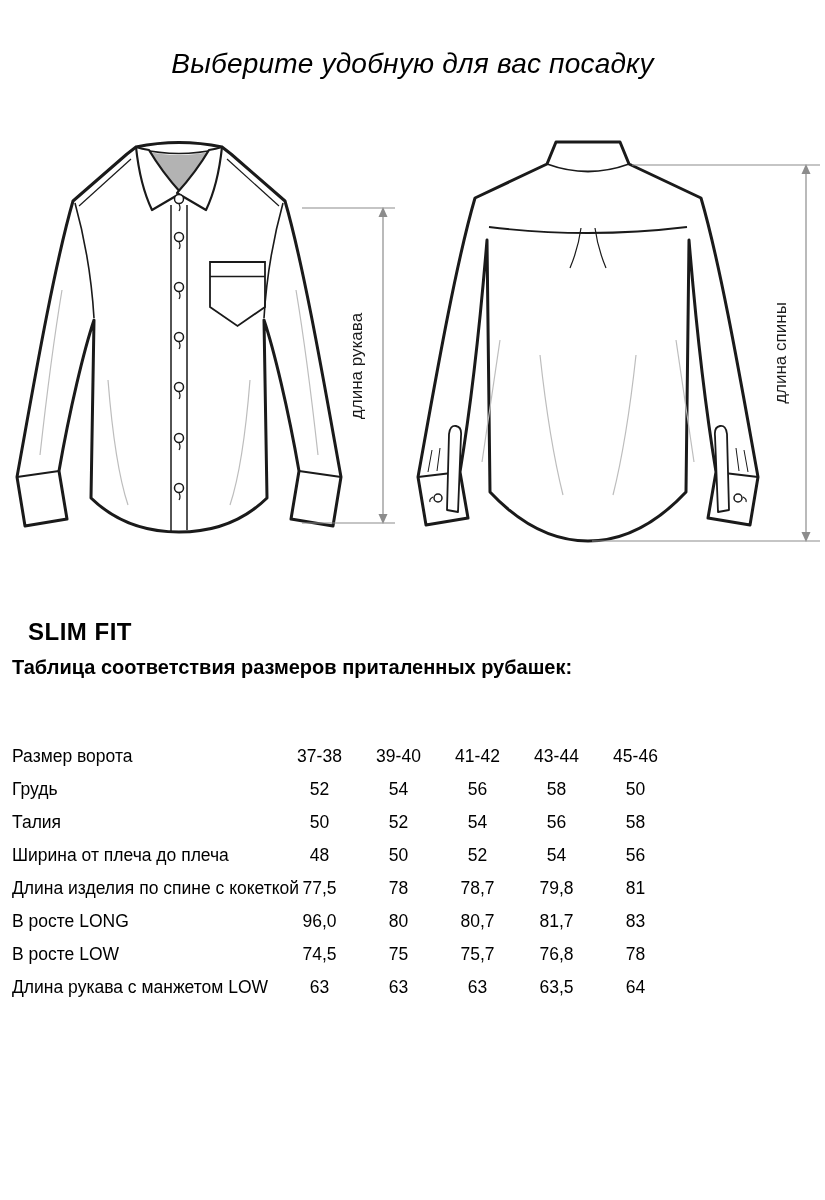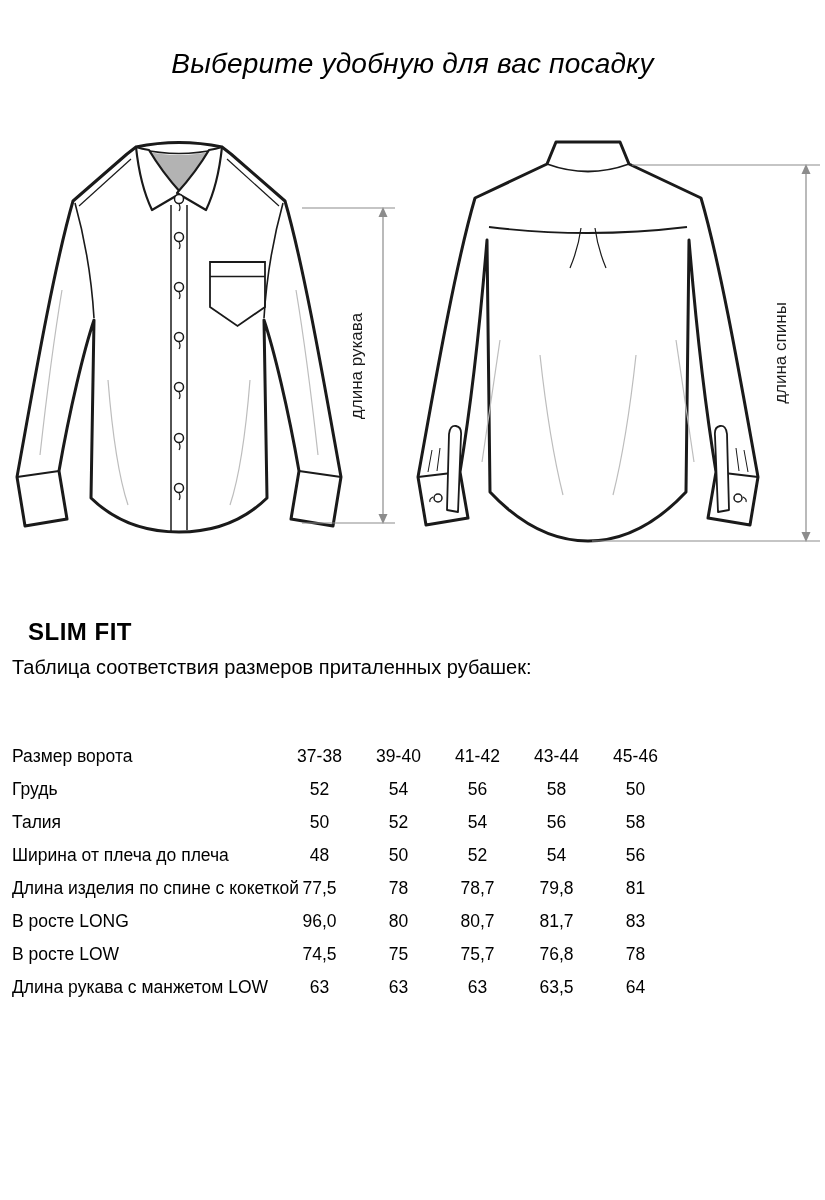--- a/index.html
+++ b/index.html
@@ -11,21 +11,21 @@
   .page-title{
     position:absolute;top:48px;left:0;width:825px;text-align:center;
     font-size:28px;font-weight:400;letter-spacing:0.2px;font-style:italic;
   }
   .figure-wrap{position:absolute;top:100px;left:0;width:825px;height:480px;}
   .fit-heading{
     position:absolute;top:618px;left:0;
     font-size:24px;font-weight:700;letter-spacing:0.5px;margin-left:28px;
   }
   .table-caption{
-    position:absolute;top:656px;left:12px;font-size:20px;font-weight:400;
+    position:absolute;top:656px;left:12px;font-size:20px;font-weight:700;
   }
   table.size-table{
     position:absolute;top:740px;left:12px;width:663px;
     border-collapse:collapse;table-layout:fixed;
   }
   table.size-table td{
     height:33px;padding:0;font-size:17.5px;white-space:nowrap;
     vertical-align:middle;
   }
   td.row-label{width:268px;text-align:left;}

